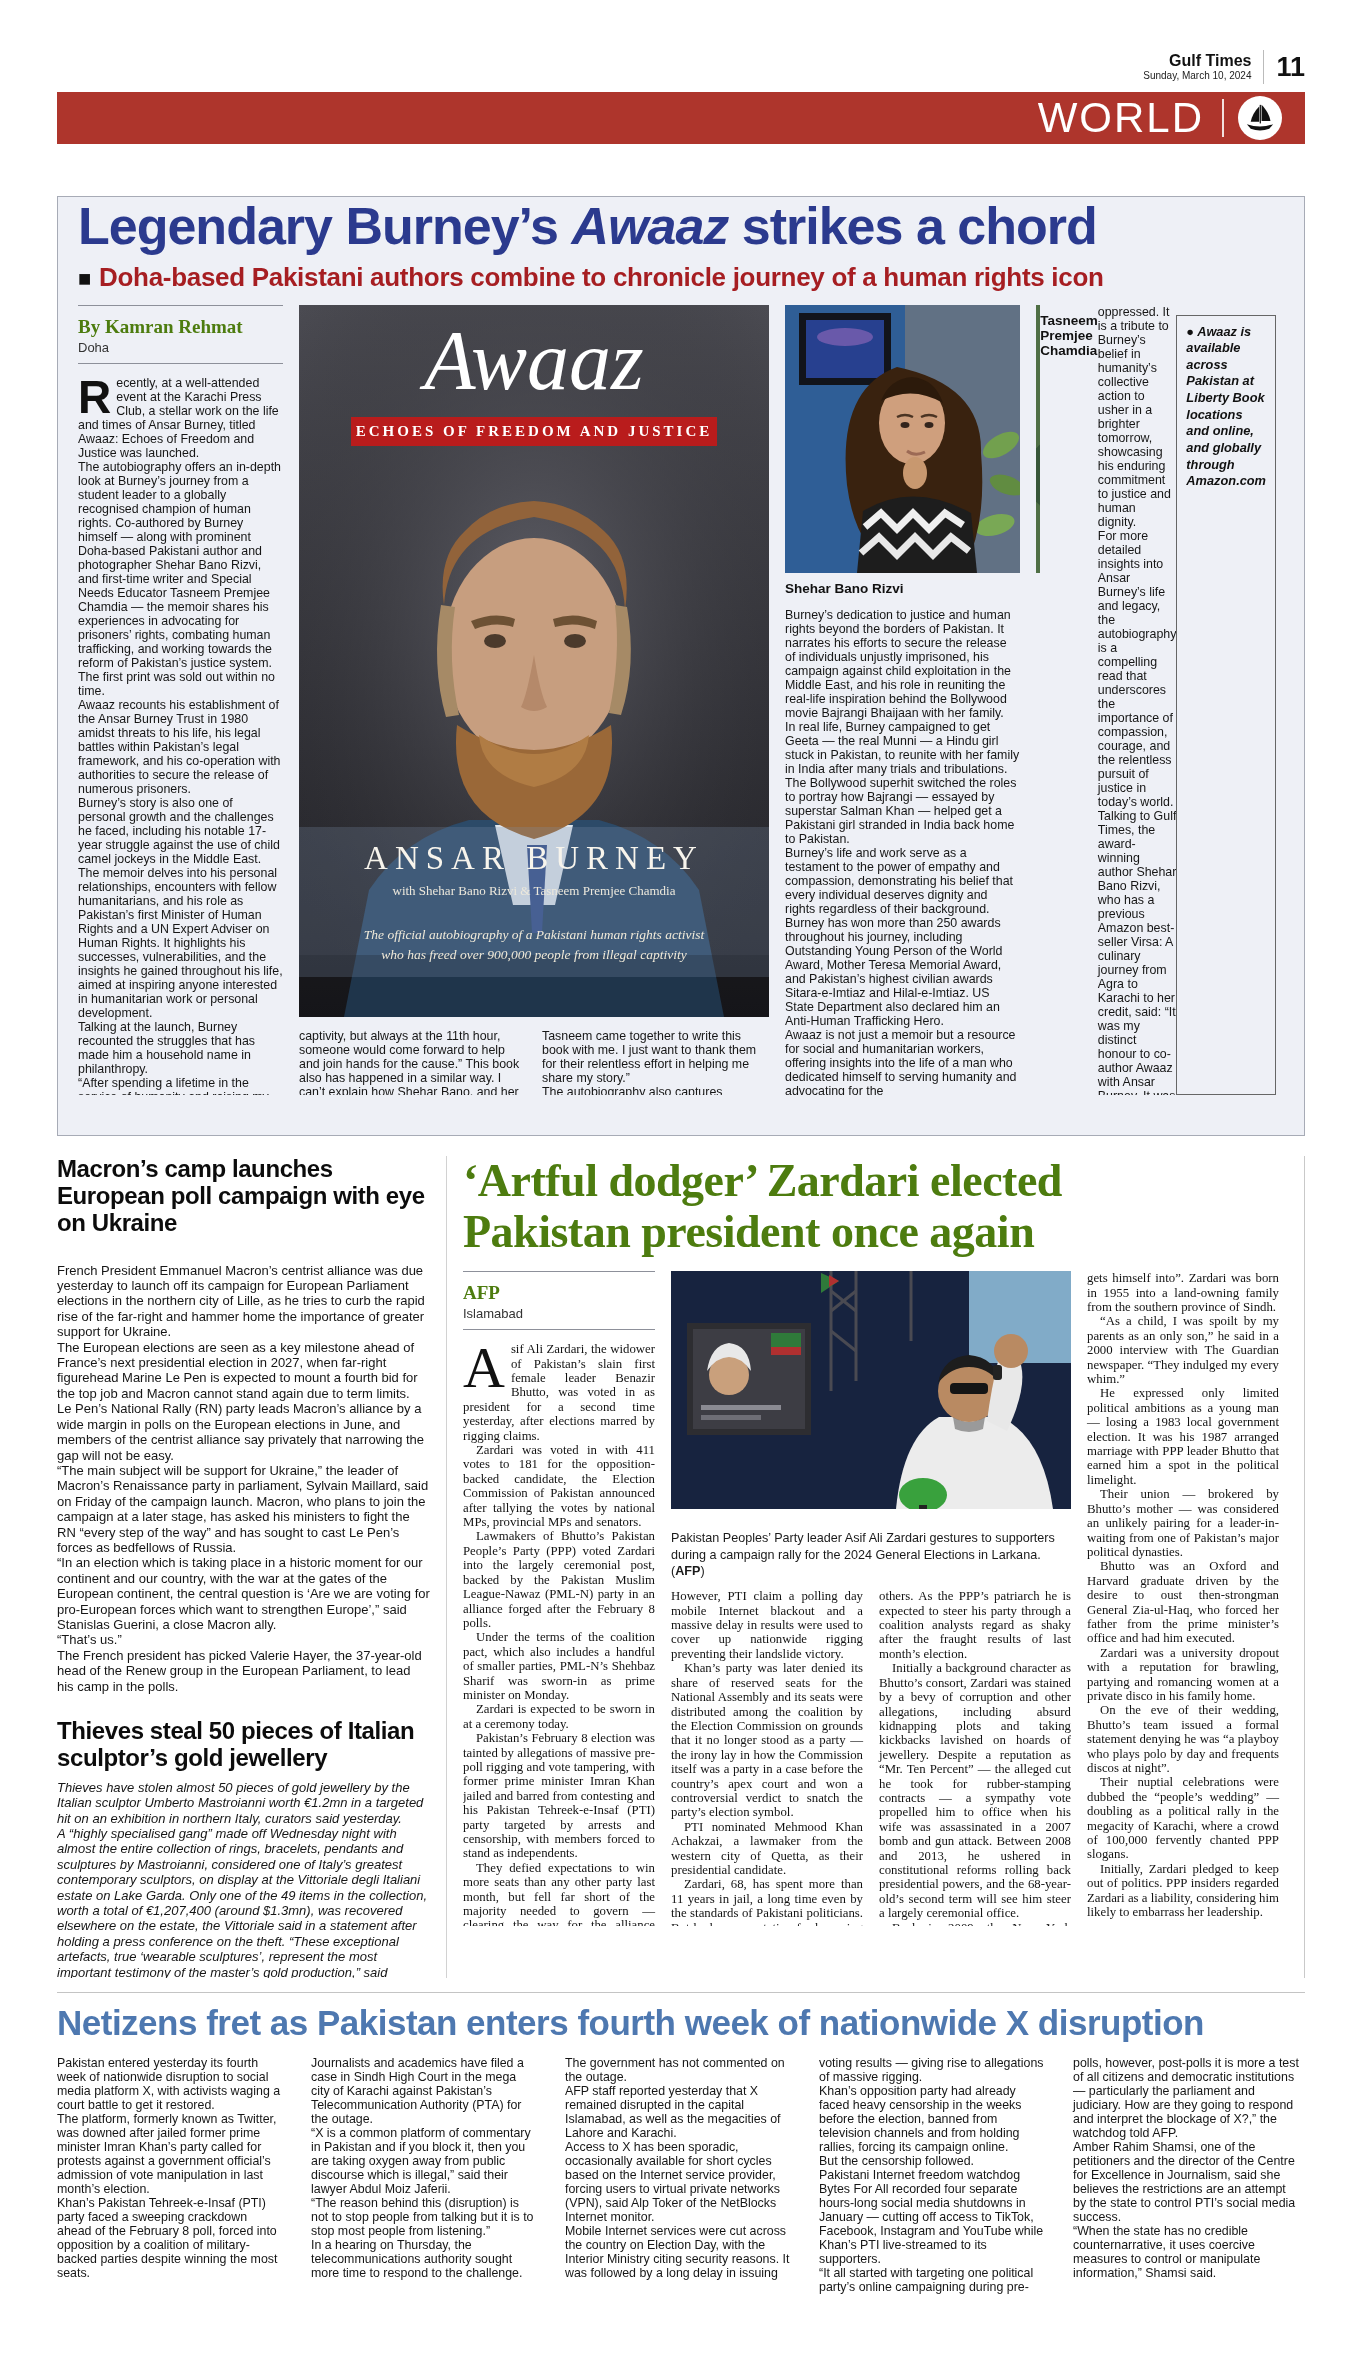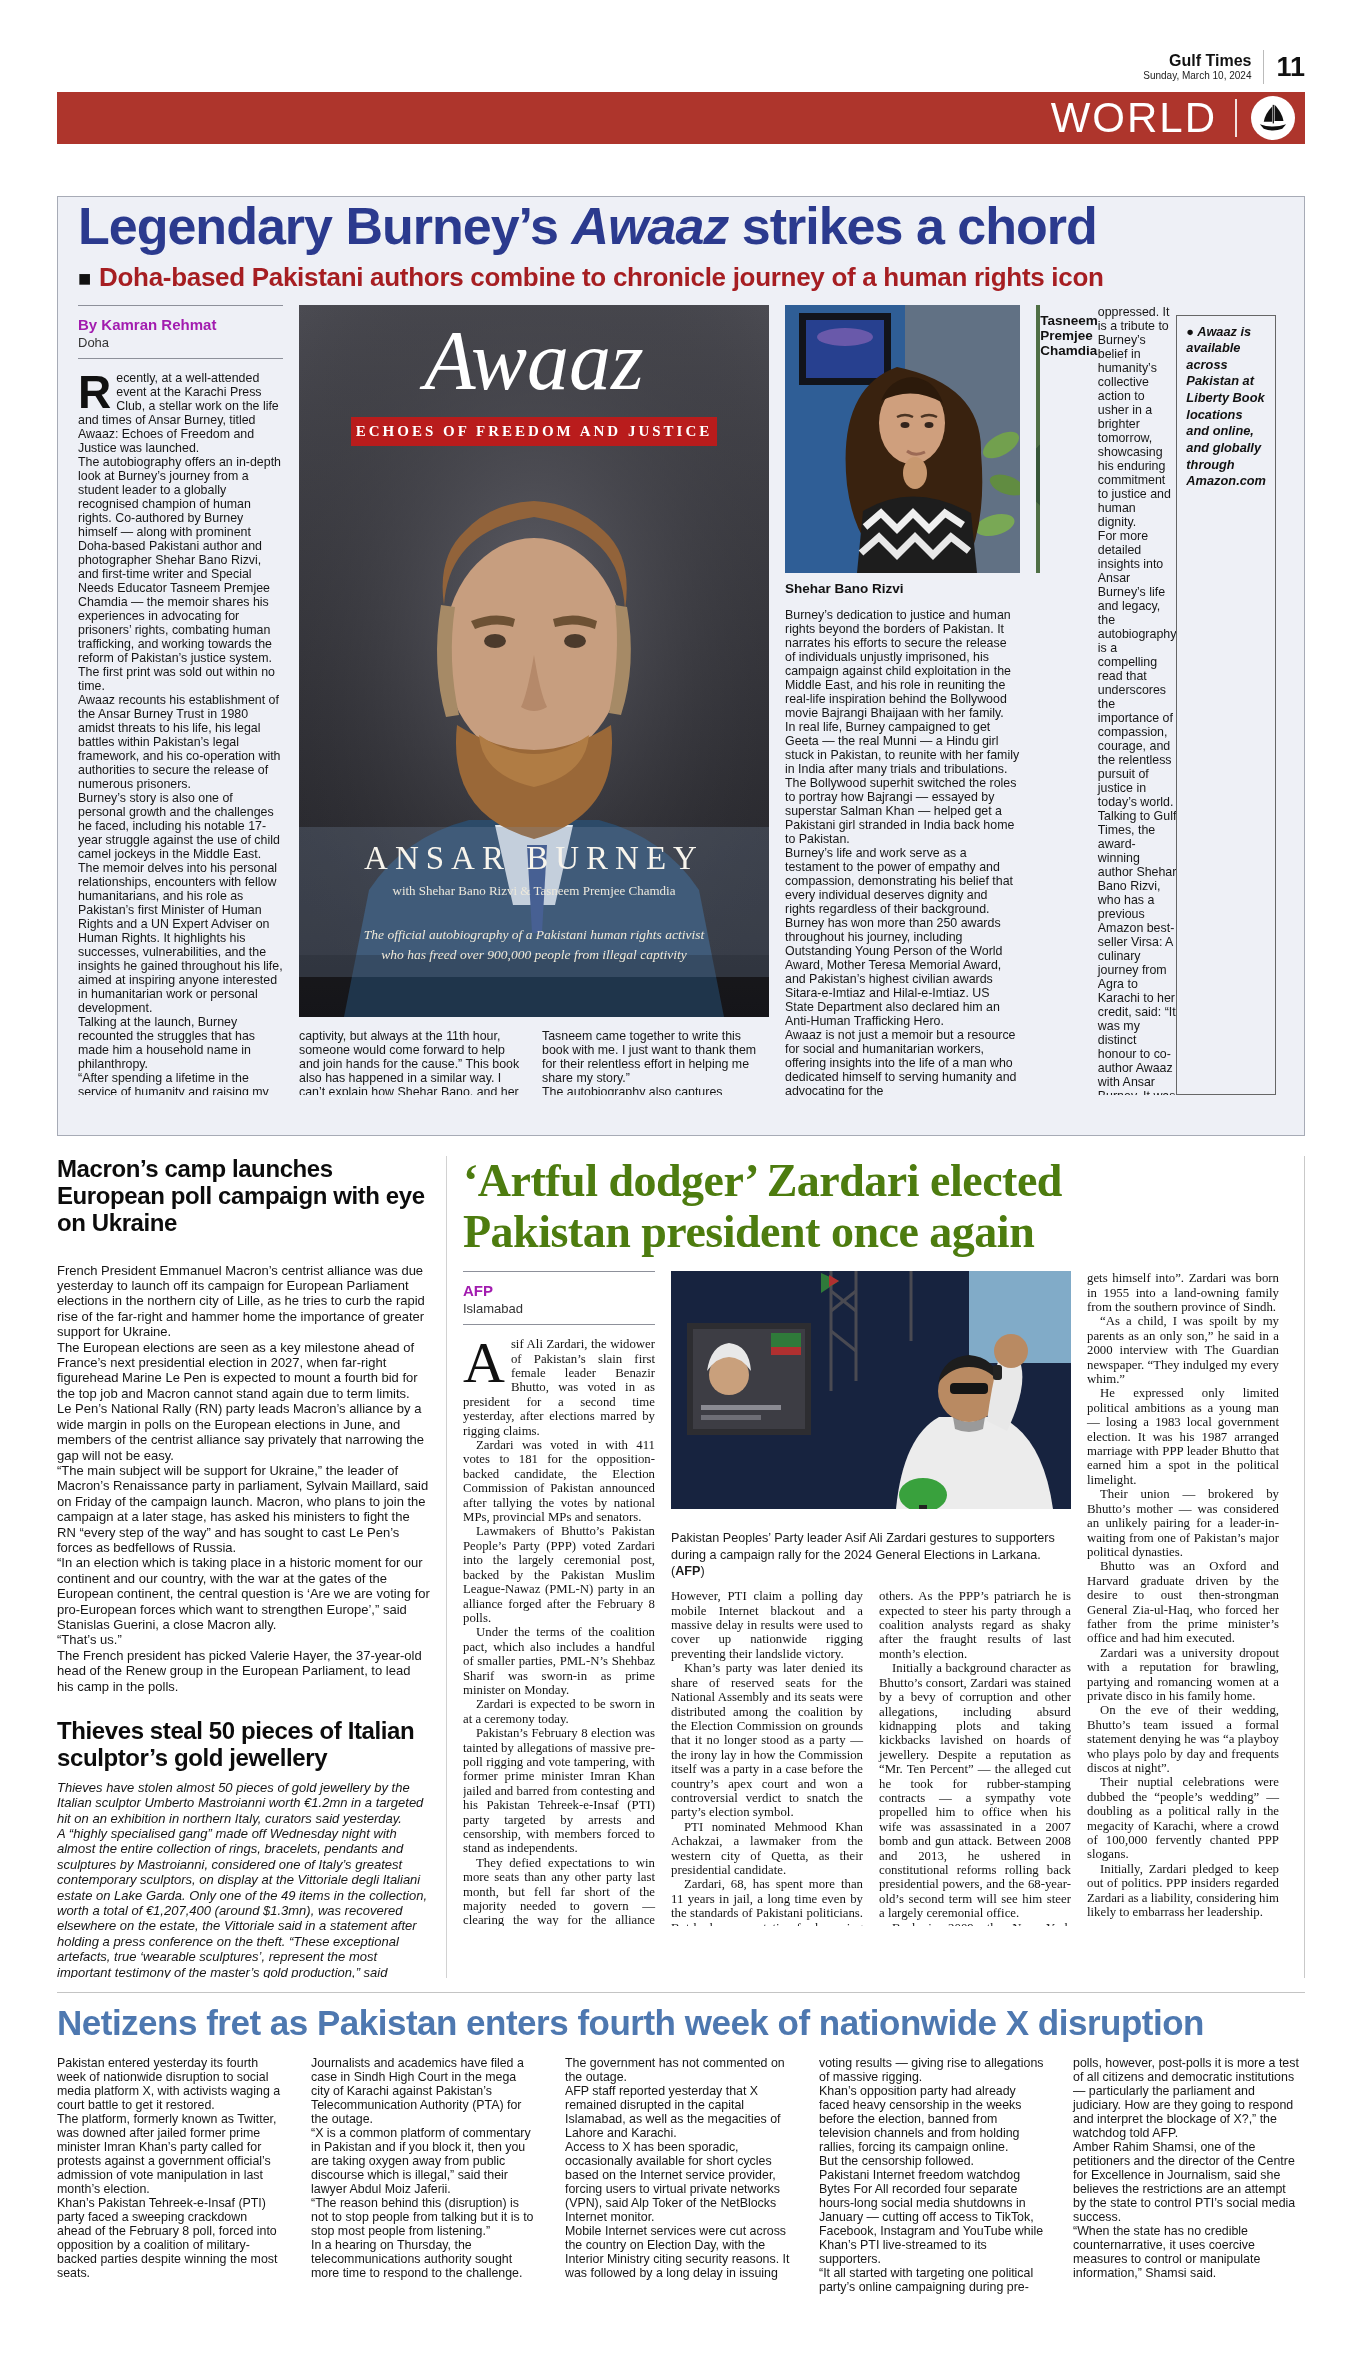--- a/index.html
+++ b/index.html
@@ -12,38 +12,38 @@
 
   
   .masthead-row{margin-top:50px;display:flex;justify-content:flex-end;align-items:center;}
   .masthead-txt{text-align:right;line-height:1.15;}
   .masthead-name{font-weight:bold;font-size:16px;color:#111;}
   .masthead-date{font-size:10px;color:#222;}
   .masthead-div{width:1px;height:34px;background:#bbb;margin:0 12px;}
   .masthead-page{font-weight:bold;font-size:27px;color:#111;}
 
   
-  .banner{margin-top:8px;height:52px;background:#ae352c;display:flex;justify-content:flex-end;align-items:center;padding-right:10px;box-sizing:border-box;}
+  .banner{margin-top:8px;height:52px;background:#ae352c;display:flex;justify-content:flex-end;align-items:center;padding-right:23px;box-sizing:border-box;}
   .banner-label{color:#fff;font-size:42px;letter-spacing:2px;font-weight:400;line-height:1;}
   .banner-sep{width:2px;height:38px;background:rgba(255,255,255,.85);margin:0 14px 0 18px;}
   .banner-circle{width:44px;height:44px;border-radius:50%;background:#fff;display:flex;align-items:center;justify-content:center;}
 
   
   .panel{margin-top:52px;height:940px;background:#eef0f6;border:1px solid #a7abb6;box-sizing:border-box;padding:2px 20px;overflow:hidden;}
   .hl-main{color:#2b3a8e;font-weight:bold;font-size:52px;letter-spacing:-1px;line-height:1.05;white-space:nowrap;}
   .hl-main .it{font-style:italic;}
   .hl-sub{margin-top:8px;color:#a61e22;font-weight:bold;font-size:26px;letter-spacing:-0.3px;}
   .hl-sub .sq{color:#111;font-size:22px;margin-right:8px;}
   .panel-cols{margin-top:12px;display:flex;gap:16px;height:790px;overflow:hidden;}
   .pcol1{width:205px;flex:none;}
   .pcol2{width:470px;flex:none;}
   .pcol3{width:235px;flex:none;}
   .pcol4{width:240px;flex:none;display:flex;flex-direction:row;}
   .byline{border-top:1px solid #8d909a;border-bottom:1px solid #8d909a;padding:10px 0 8px 0;margin-bottom:12px;}
-  .byline-name{font-weight:bold;font-size:15px;color:#a21caf;}
+  .byline-name{font-weight:bold;font-size:19px;color:#4d7c0f;font-family:Liberation Serif, serif;}
   .byline-loc{font-size:13px;color:#333;margin-top:2px;}
   .np-body p{margin:0;font-size:12.4px;line-height:14px;color:#161616;}
   .dropcap-sans > p:first-child::first-letter{
     float:left;font-size:46px;line-height:40px;font-weight:bold;padding:1px 5px 0 0;color:#111;
   }
   .book-cover{position:relative;width:470px;height:712px;overflow:hidden;background:#2a2a2e;}
   .book-cover svg{position:absolute;inset:0;}
   .cover-title{position:absolute;top:14px;left:0;right:0;text-align:center;font-family:"Liberation Serif","DejaVu Serif",serif;font-style:italic;font-size:84px;color:#fff;line-height:1;}
   .cover-band{position:absolute;top:112px;left:52px;right:52px;background:#b91c1c;color:#fff;text-align:center;font-family:"Liberation Serif",serif;font-size:15px;letter-spacing:3px;padding:6px 0;font-weight:bold;}
   .cover-shade{position:absolute;bottom:40px;left:0;right:0;height:150px;background:rgba(125,145,170,0.25);}

